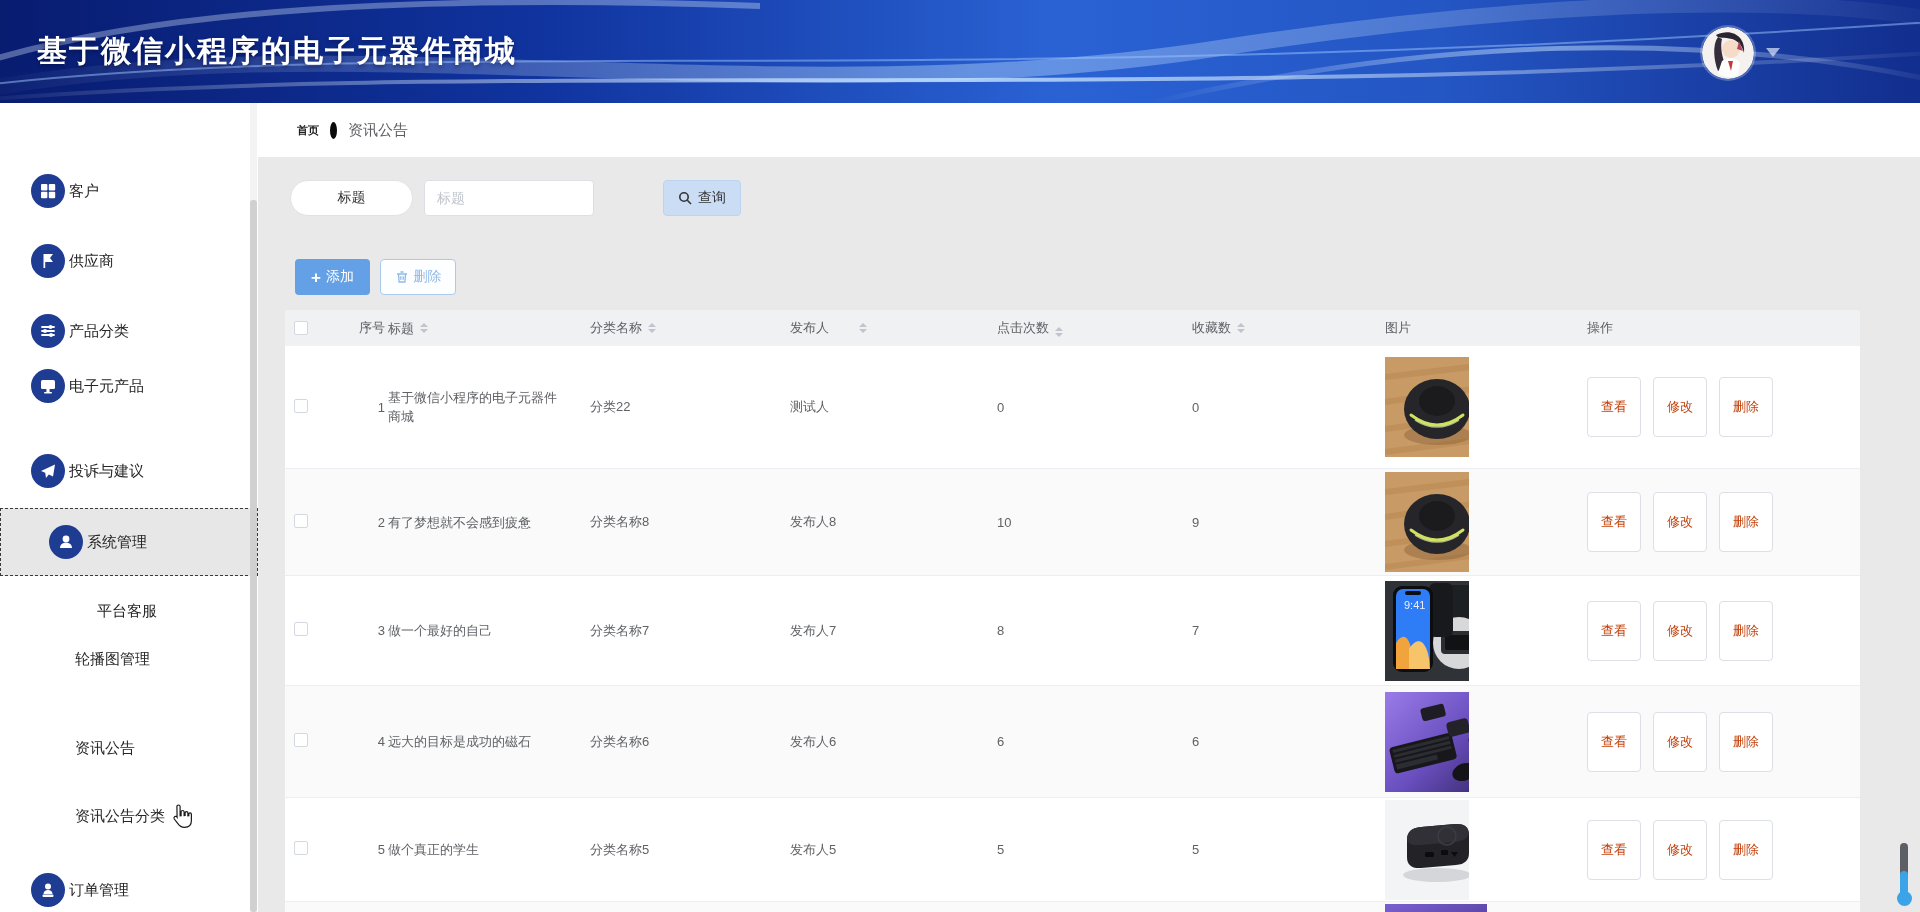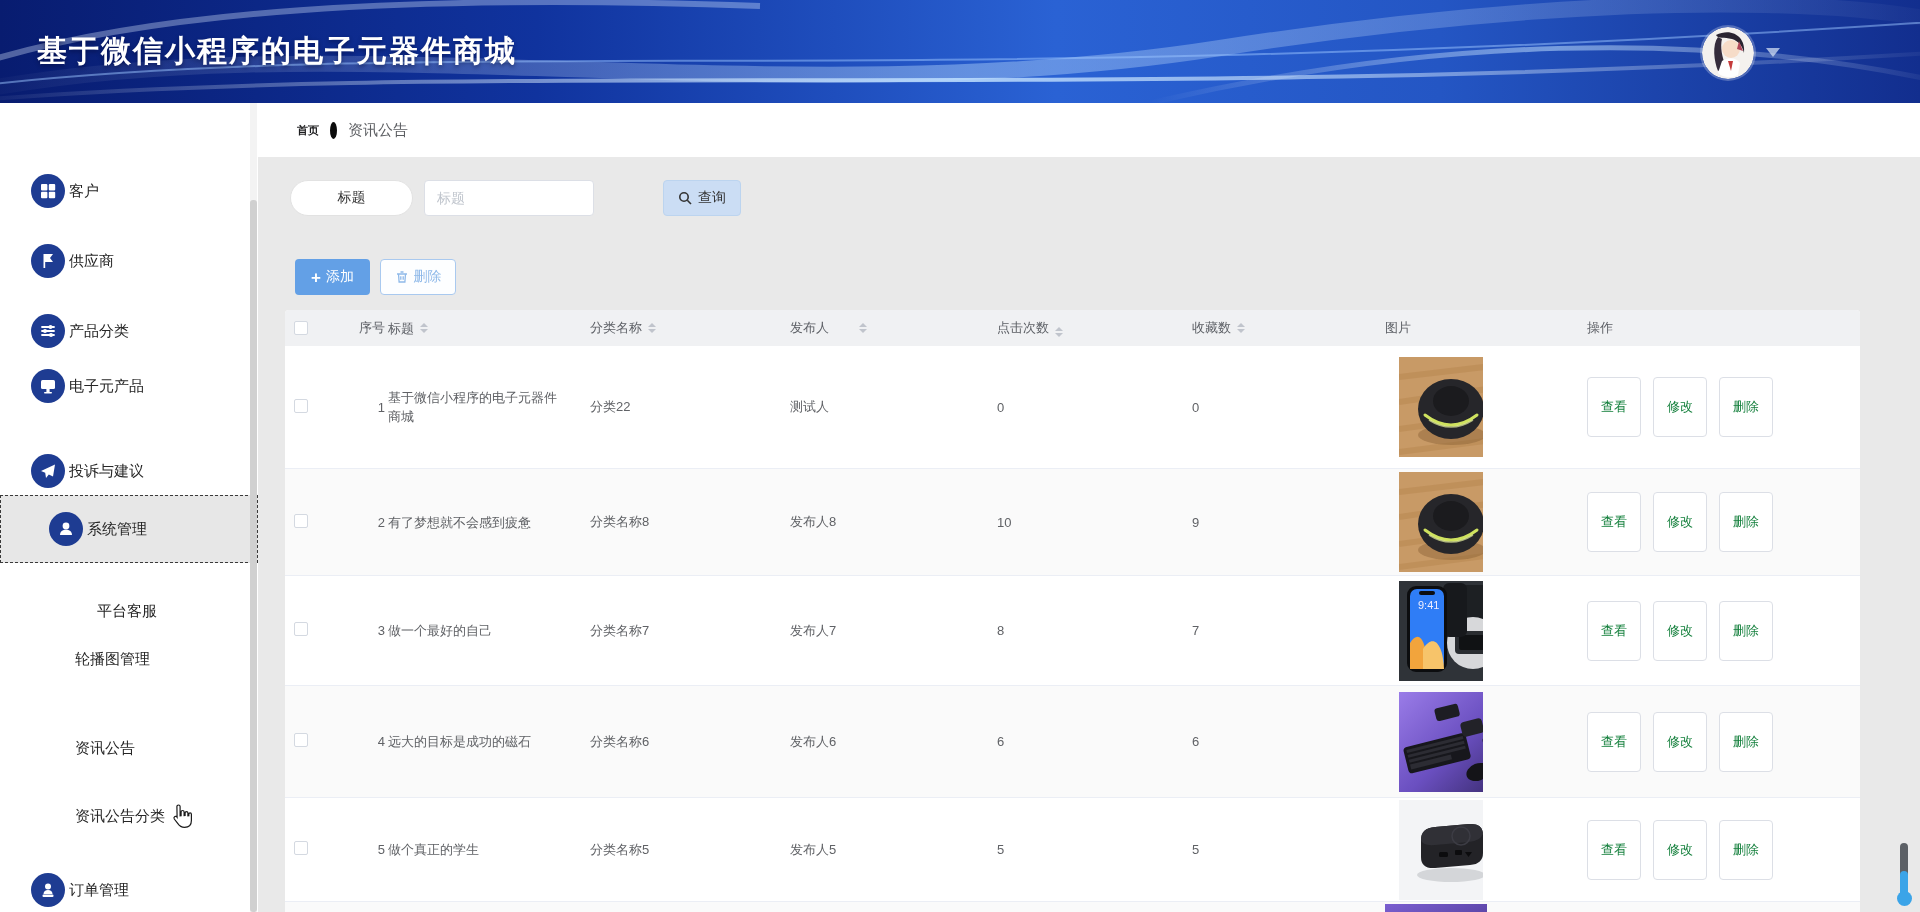--- a/index.html
+++ b/index.html
@@ -67,24 +67,24 @@
   .c-title{width:200px;padding-left:3px;padding-right:17px;line-height:19px;}
   .c-category{width:200px;padding-left:5px;} .c-publisher{width:200px;padding-left:5px;gap:24px;}
   .c-clicks{width:195px;padding-left:12px;align-items:flex-end;} .c-favorites{width:195px;padding-left:12px;}
   .c-image{width:210px;padding-left:10px;align-items:center;} .c-actions{width:275px;padding-left:2px;display:flex;align-items:center;}
   .checkbox { display:inline-block; width:14px; height:14px; border:1px solid #d4d9e1; border-radius:2px;
     background:#fff; cursor:pointer; }
   .sort { display:inline-flex; flex-direction:column; margin-left:6px; gap:2px; cursor:pointer; }
   .sort i { display:block; width:0; height:0; border-left:4px solid transparent; border-right:4px solid transparent; }
   .sort .up { border-bottom:4px solid #c0c4cc; }
   .sort .down { border-top:4px solid #c0c4cc; }
-  .thumb-img { width:84px; height:100px; overflow:hidden;margin-left:14px; }
+  .thumb-img { width:84px; height:100px; overflow:hidden; }
   .thumb-img svg { display:block; width:102px; height:100px; }
   .act { padding:20px 13px; margin-right:12px; border:1px solid #dcdfe6; border-radius:4px; background:#fff;
-    color:#15803d; font-size:13px; cursor:pointer; }
+    color:#c2410c; font-size:13px; cursor:pointer; }
   .peek-img { position:absolute; left:1100px; top:2px; width:102px; height:38px; overflow:hidden; }
 
   
   .page-scroll { position:absolute; left:1898px; top:843px; width:12px; height:64px; cursor:pointer; }
   .page-scroll .bar { position:absolute; left:2px; top:0; width:8px; height:56px; background:#5c6066; border-radius:4px; }
   .page-scroll .fill { position:absolute; left:2px; top:28px; width:8px; height:28px; background:#3ba4e8; border-radius:4px; }
   .page-scroll .knob { position:absolute; left:-1px; top:48px; width:15px; height:15px; background:#3ba4e8; border-radius:50%; }
 
   .cursor { position:absolute; left:170px; top:803px; width:24px; height:28px; z-index:50; pointer-events:none; }
 </style>
@@ -176,21 +176,21 @@
         <span class="side-label">电子元产品</span>
       </div>
       <div class="side-item" style="top: 334px;">
         <span class="icon-circle">
           <svg viewBox="0 0 18 18">
             <path d="M16 2.5 L2 9 l4.2 1.8 L7 16 l2.8-3.4 L14 14.5z"></path>
           </svg>
         </span>
         <span class="side-label">投诉与建议</span>
       </div>
-      <div class="side-item sel" style="top: 392px; padding-left: 48px;">
+      <div class="side-item sel" style="top: 405px; padding-left: 48px;">
         <span class="icon-circle">
           <svg viewBox="0 0 18 18">
             <circle cx="9" cy="6" r="3.4"></circle>
             <path d="M3 15c0-3.3 2.7-5.2 6-5.2s6 1.9 6 5.2z"></path>
           </svg>
         </span>
         <span class="side-label">系统管理</span>
       </div>
       <div class="side-item sub" style="top: 474px; margin-left: 22px;">
         <span class="side-label">平台客服</span>

